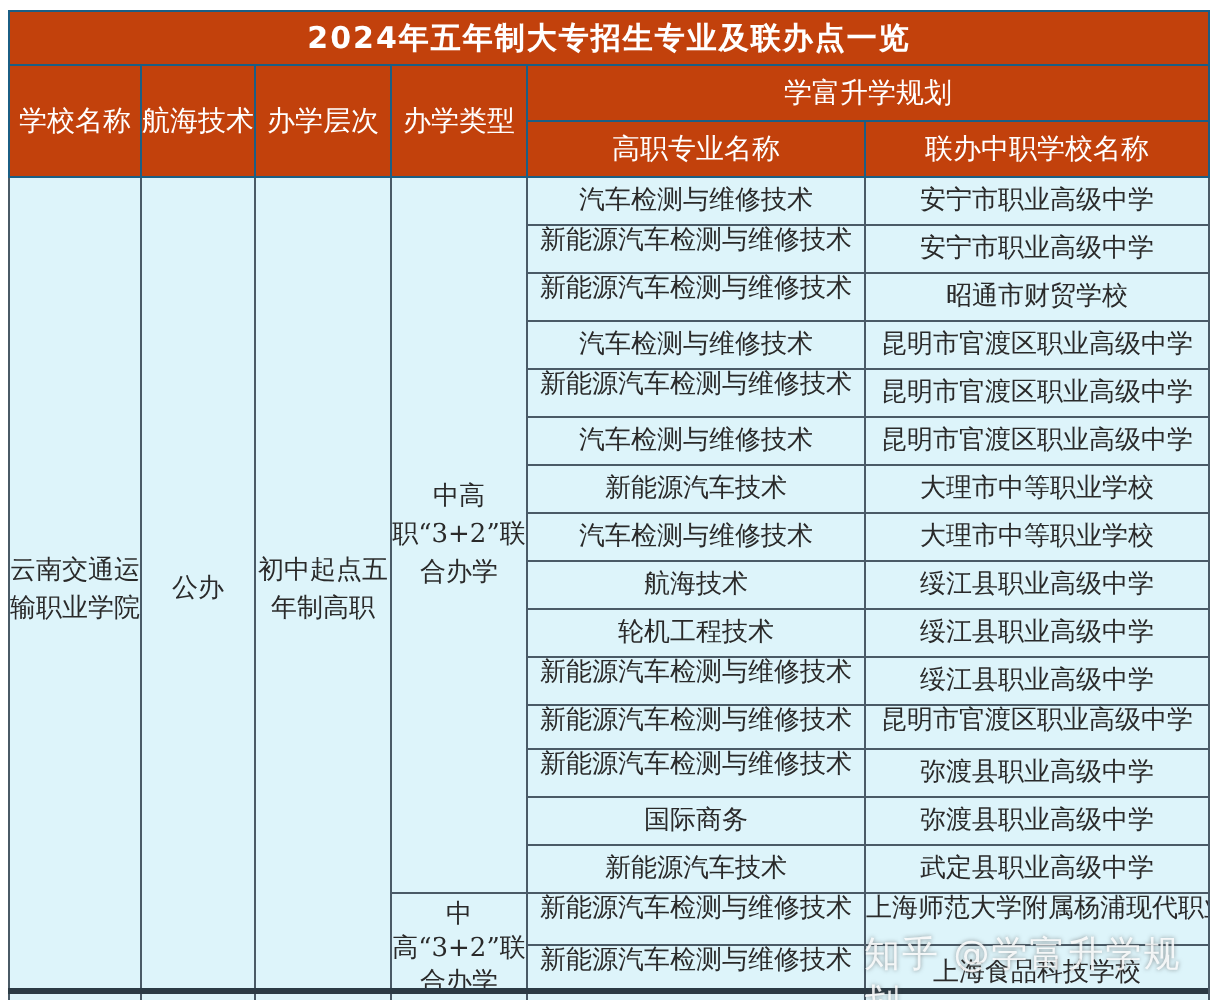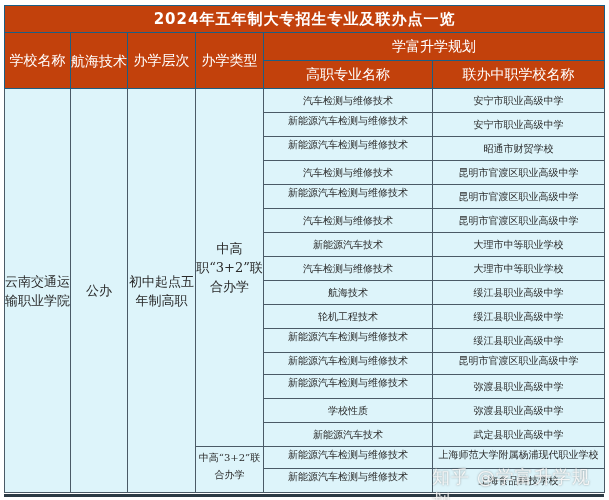--- a/index.html
+++ b/index.html
@@ -4,21 +4,21 @@
 <style>
   html, body { margin:0; padding:0; background:#ffffff; }
   body { width:609px; height:500px; overflow:hidden; position:relative; font-family:"DejaVu Serif","Liberation Serif",serif; }
   .tbl { position:absolute; left:4px; top:5px; width:600px; border-collapse:collapse; table-layout:fixed; }
   .tbl td, .tbl th { border:1px solid #4a5a66; padding:0; text-align:center; vertical-align:middle; overflow:hidden; white-space:nowrap; }
   .tbl th { background:#c2410c; color:#ffffff; font-family:"DejaVu Sans","Liberation Sans",sans-serif; font-weight:normal; font-size:14px; border-color:#1b5e84; }
   .tbl th.title { height:26px; font-size:15px; font-weight:bold; letter-spacing:1px; }
   .tbl th.h1 { height:27px; }
   .tbl th.h2 { height:27px; }
   .tbl th.wrap { white-space:normal; line-height:18px; }
-  .tbl td { background:#ddf4fa; color:#2a2a2a; font-size:10px; height:23px; line-height:23px; }
+  .tbl td { background:#ddf4fa; color:#2a2a2a; font-size:13px; height:23px; line-height:23px; }
   .tbl td.merged { white-space:normal; line-height:19px; vertical-align:middle; font-size:13px; }
   .tbl td.cut { line-height:14px; vertical-align:top; padding-top:1px; height:20px; }
   .tbl td.type2 { white-space:normal; line-height:17px; vertical-align:top; padding-top:2px; }
   .bottomline { position:absolute; left:4px; top:494px; width:600px; height:3px; background:#2b3a44; }
   .watermark { position:absolute; left:432px; top:465px; color:rgba(255,255,255,0.85); font-family:"DejaVu Sans","Liberation Sans",sans-serif; font-size:18px; text-shadow:0 0 2px rgba(80,80,80,0.6); letter-spacing:1px; }
 </style>
 </head>
 <body>
 
 <table class="tbl">
@@ -97,21 +97,21 @@
     </tr>
     <tr>
       <td class="cut">新能源汽车检测与维修技术</td>
       <td class="cut">昆明市官渡区职业高级中学</td>
     </tr>
     <tr>
       <td class="cut">新能源汽车检测与维修技术</td>
       <td>弥渡县职业高级中学</td>
     </tr>
     <tr>
-      <td>学校性质</td>
+      <td>国际商务</td>
       <td>弥渡县职业高级中学</td>
     </tr>
     <tr>
       <td>新能源汽车技术</td>
       <td>武定县职业高级中学</td>
     </tr>
     <tr>
       <td class="type2" rowspan="2">中高“3+2”联合办学</td>
       <td class="cut">新能源汽车检测与维修技术</td>
       <td class="cut">上海师范大学附属杨浦现代职业学校</td>

